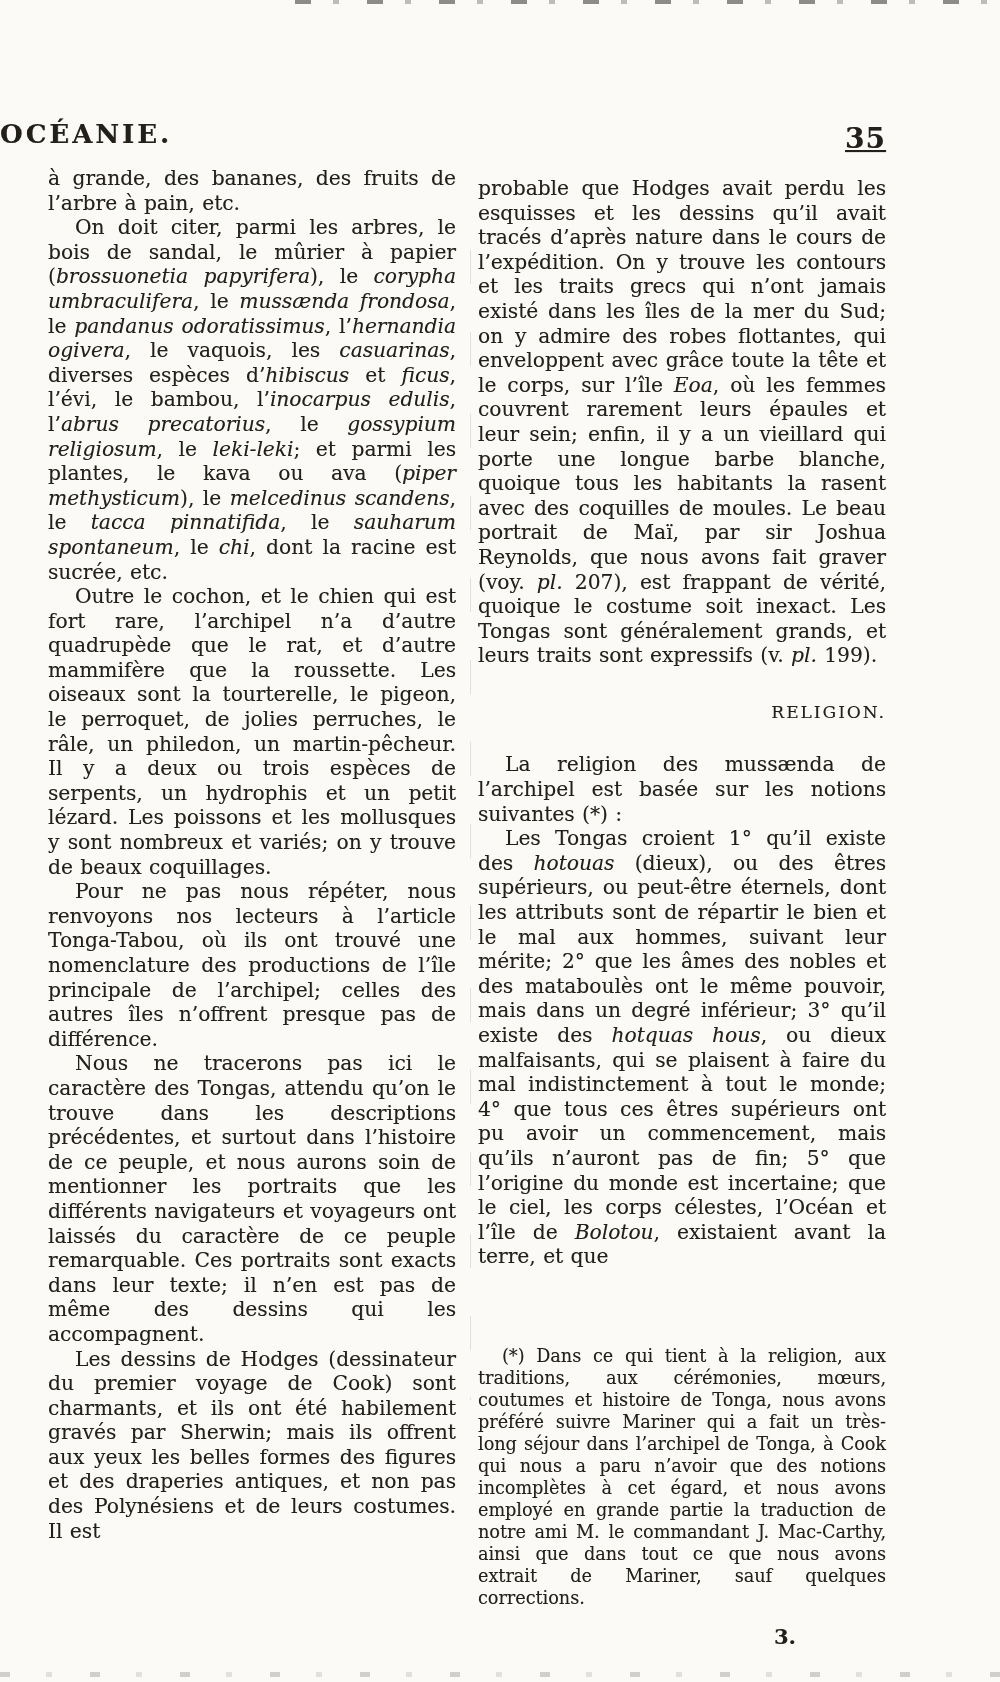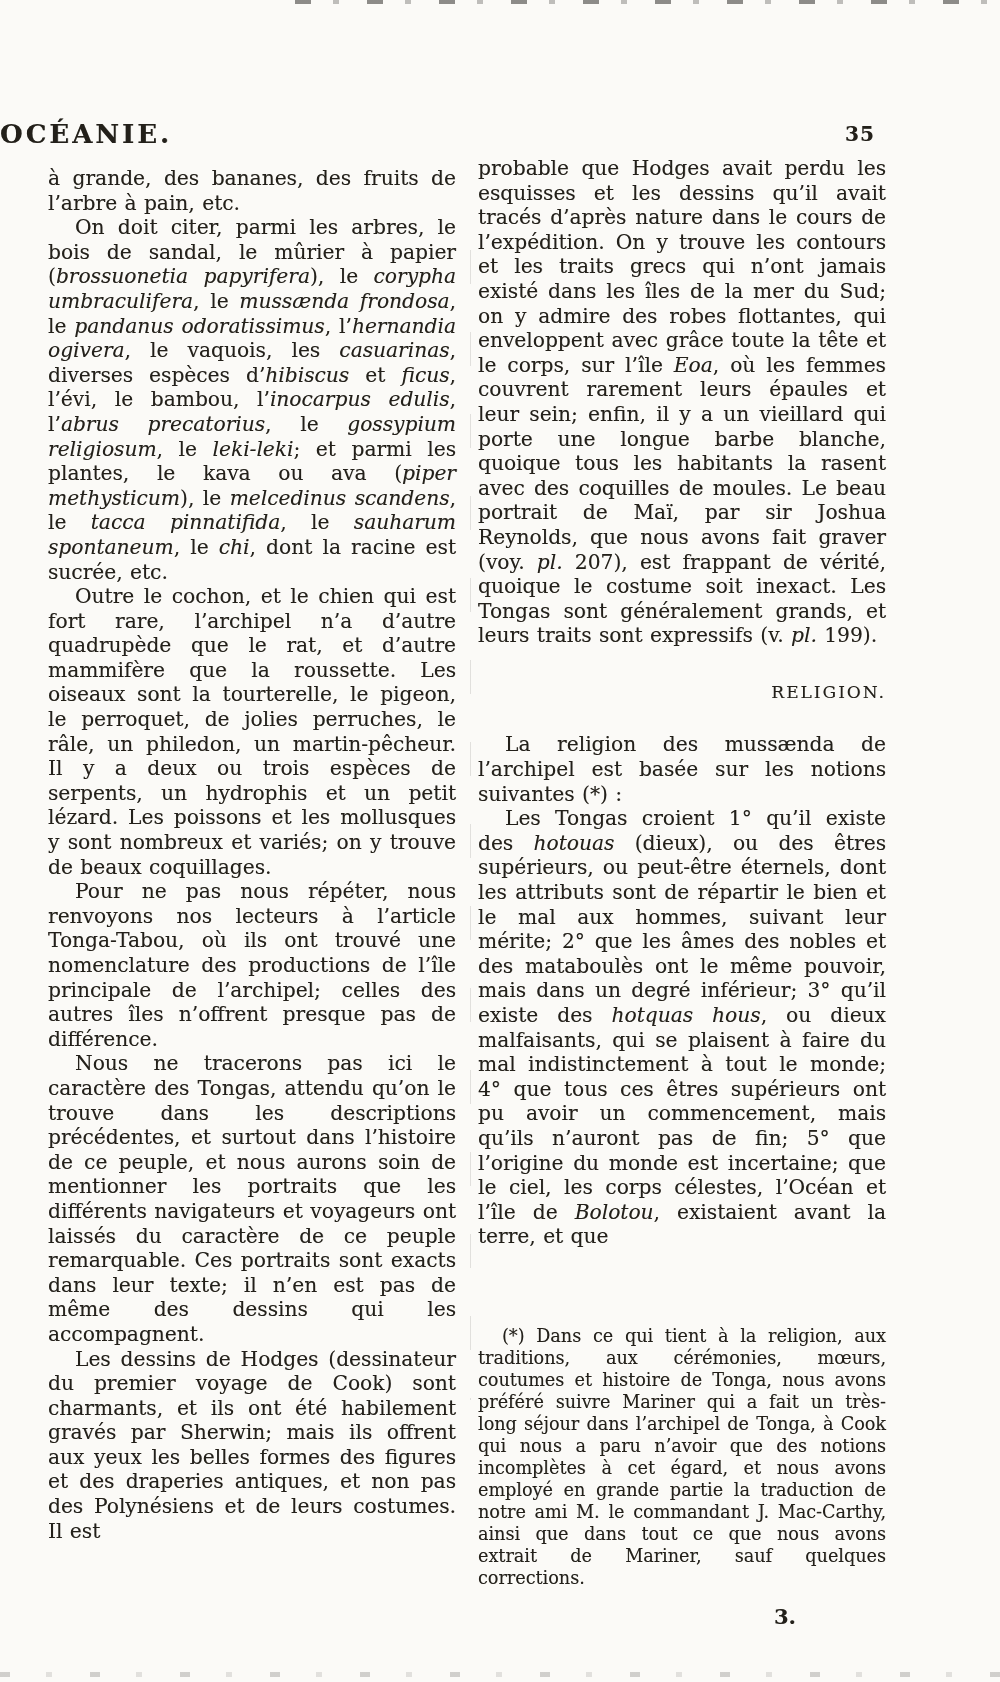--- a/index.html
+++ b/index.html
@@ -33,34 +33,35 @@
   }
 
   .running-title {
     position: absolute; left: 0; top: 119px; width: 936px;
     text-align: left;
     font-size: 26px; font-weight: bold; letter-spacing: 3px;
     text-shadow: 0.3px 0.3px 0 rgba(35,32,26,.4);
   }
   .page-number {
     position: absolute; left: 845px; top: 122px;
-    font-size: 20px; font-weight: bold; letter-spacing: 1px;
+    font-size: 28px; font-weight: bold; letter-spacing: 1px;
     text-shadow: 0.3px 0.3px 0 rgba(35,32,26,.4);
+    text-decoration: underline;
   }
 
   .col {
     position: absolute; width: 408px;
     text-align: justify;
     font-size: 20.2px; line-height: 24.6px;
     word-spacing: 1px;
     hyphens: none;
     text-shadow: 0.3px 0.3px 0 rgba(35,32,26,.32);
   }
   .col-left  { left: 48px;  top: 166px; }
-  .col-right { left: 478px; top: 156px; }
+  .col-right { left: 478px; top: 176px; }
 
   .para { margin: 0; text-indent: 27px; }
   .para.no-indent { text-indent: 0; }
 
   .section-heading {
     margin: 32px 0 28px 0;
     font-size: 17px; font-weight: normal;
     letter-spacing: 2px; word-spacing: 7px;
     text-align: right; text-indent: 0;
   }

